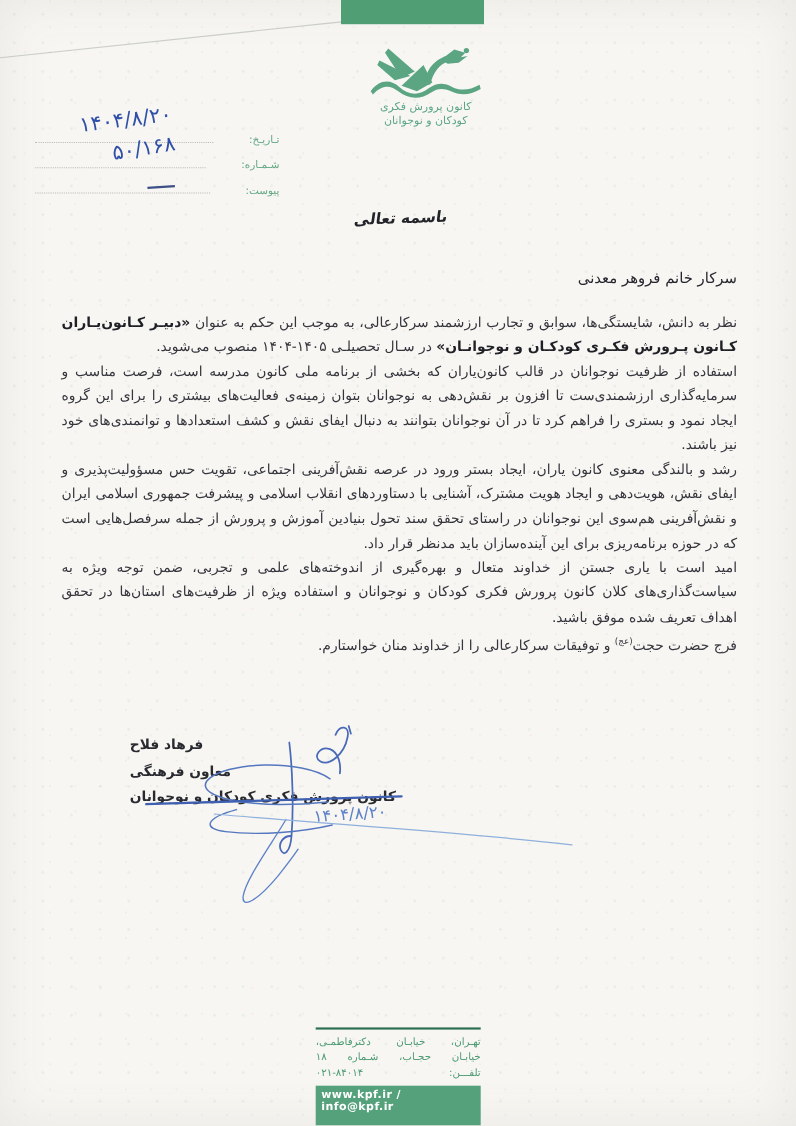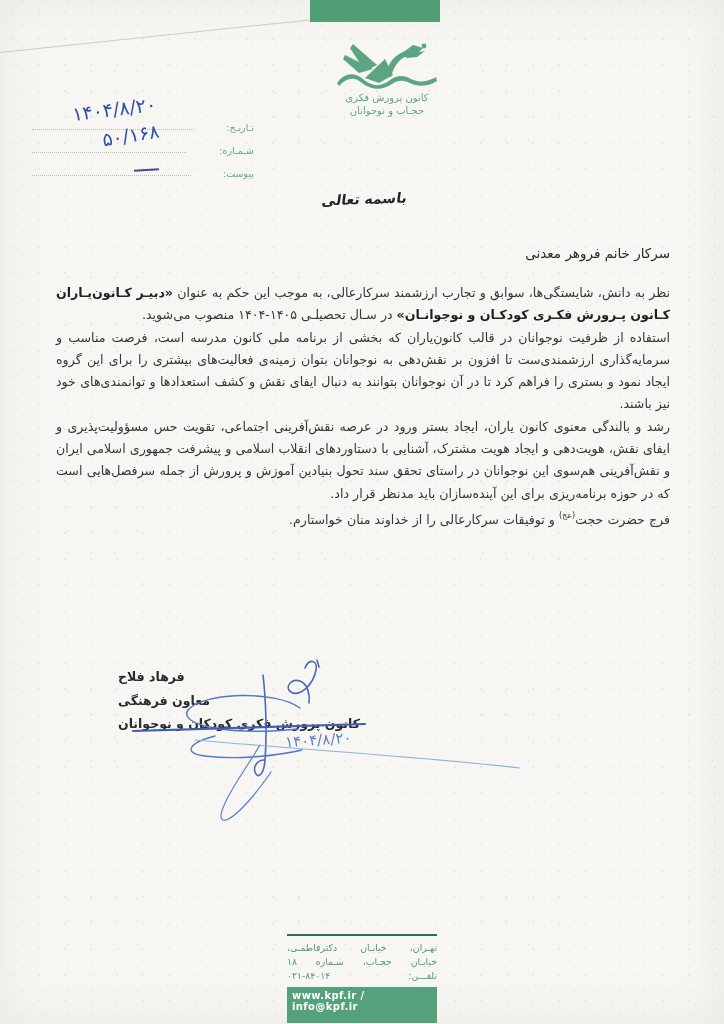--- a/index.html
+++ b/index.html
@@ -83,21 +83,21 @@
         <polygon points="10,13 38,27 24,31 8,17"></polygon>
         <polygon points="18,2 42,23 30,29 15,6"></polygon>
         <polygon points="30,36 50,17 58,33 44,41"></polygon>
         <path d="M50,34 C53,22 58,15 66,11 L70,9 L72,14 C64,17 59,24 56,35 Z"></path>
         <path d="M66,12 L78,3 L88,6 L84,10 L90,9 L82,15 L72,16 Z"></path>
         <circle cx="89" cy="4" r="2.4"></circle>
         <path d="M2,41 C10,30 20,30 28,37 C37,45 46,45 55,38 C62,33 69,33 76,37 C84,41 92,40 101,35 L102,39 C92,45 83,45 75,41 C68,38 63,38 57,42 C47,49 36,48 27,41 C20,35 12,35 4,44 Z"></path>
       </g>
     </svg>
     <div class="logo-line">کانون پرورش فکری</div>
-    <div class="logo-line">حجـاب و نوجوانان</div>
+    <div class="logo-line">کودکان و نوجوانان</div>
   </div>
 
   <div class="meta">
     <div class="meta-row">
       <span class="meta-label">تـاریـخ:</span>
       <span class="meta-dots"></span>
     </div>
     <div class="meta-row">
       <span class="meta-label">شـمـاره:</span>
       <span class="meta-dots"></span>
@@ -113,20 +113,21 @@
   <div class="hand-dash"></div>
 
   <div class="besmellah">باسمه تعالی</div>
 
   <div class="recipient">سرکار خانم فروهر معدنی</div>
 
   <div class="body">
     <p><span>نظر به دانش، شایستگی‌ها، سوابق و تجارب ارزشمند سرکارعالی، به موجب این حکم به عنوان </span><b>«دبیـر کـانون‌یـاران کـانون پـرورش فکـری کودکـان و نوجوانـان»</b><span> در سـال تحصیلـی ۱۴۰۵-۱۴۰۴ منصوب می‌شوید.</span></p>
     <p>استفاده از ظرفیت نوجوانان در قالب کانون‌یاران که بخشی از برنامه ملی کانون مدرسه است، فرصت مناسب و سرمایه‌گذاری ارزشمندی‌ست تا افزون بر نقش‌دهی به نوجوانان بتوان زمینه‌ی فعالیت‌های بیشتری را برای این گروه ایجاد نمود و بستری را فراهم کرد تا در آن نوجوانان بتوانند به دنبال ایفای نقش و کشف استعدادها و توانمندی‌های خود نیز باشند.</p>
     <p>رشد و بالندگی معنوی کانون یاران، ایجاد بستر ورود در عرصه نقش‌آفرینی اجتماعی، تقویت حس مسؤولیت‌پذیری و ایفای نقش، هویت‌دهی و ایجاد هویت مشترک، آشنایی با دستاوردهای انقلاب اسلامی و پیشرفت جمهوری اسلامی ایران و نقش‌آفرینی هم‌سوی این نوجوانان در راستای تحقق سند تحول بنیادین آموزش و پرورش از جمله سرفصل‌هایی است که در حوزه برنامه‌ریزی برای این آینده‌سازان باید مدنظر قرار داد.</p>
+    <p>امید است با یاری جستن از خداوند متعال و بهره‌گیری از اندوخته‌های علمی و تجربی، ضمن توجه ویژه به سیاست‌گذاری‌های کلان کانون پرورش فکری کودکان و نوجوانان و استفاده ویژه از ظرفیت‌های استان‌ها در تحقق اهداف تعریف شده موفق باشید.</p>
     <p><span>فرج حضرت حجت</span><sup>(عج)</sup><span> و توفیقات سرکارعالی را از خداوند منان خواستارم.</span></p>
   </div>
 
   <div class="sig">
     <div>فرهاد فلاح</div>
     <div>معاون فرهنگی</div>
     <div>کانون پرورش فکری کودکان و نوجوانان</div>
   </div>
 
   <svg class="sig-svg" width="460" height="185" viewBox="0 0 460 185">

